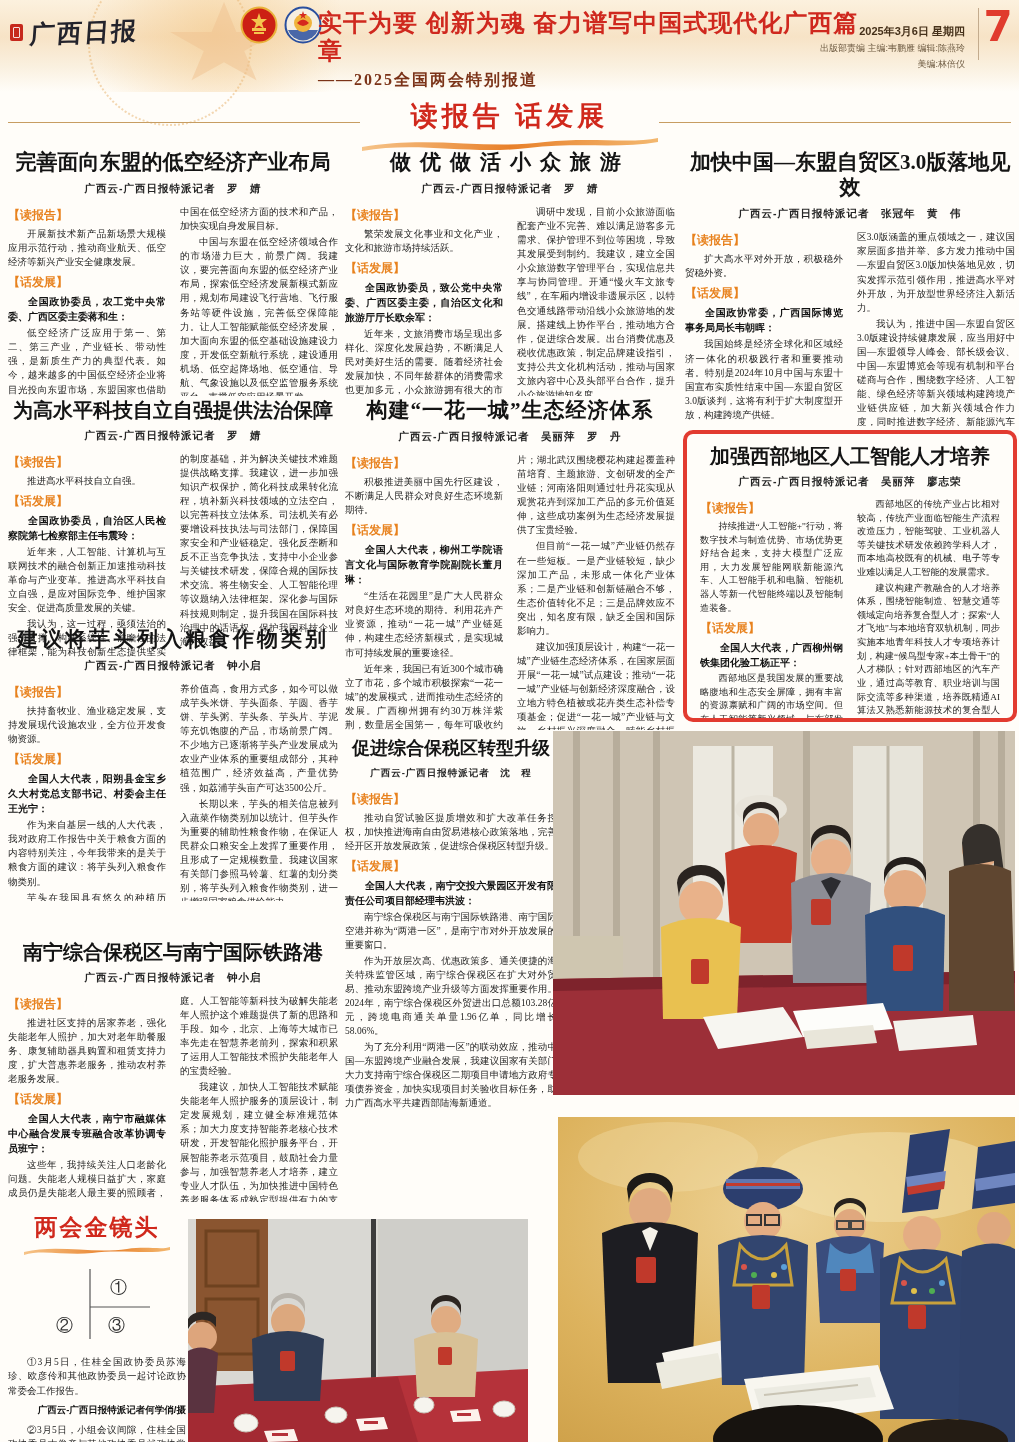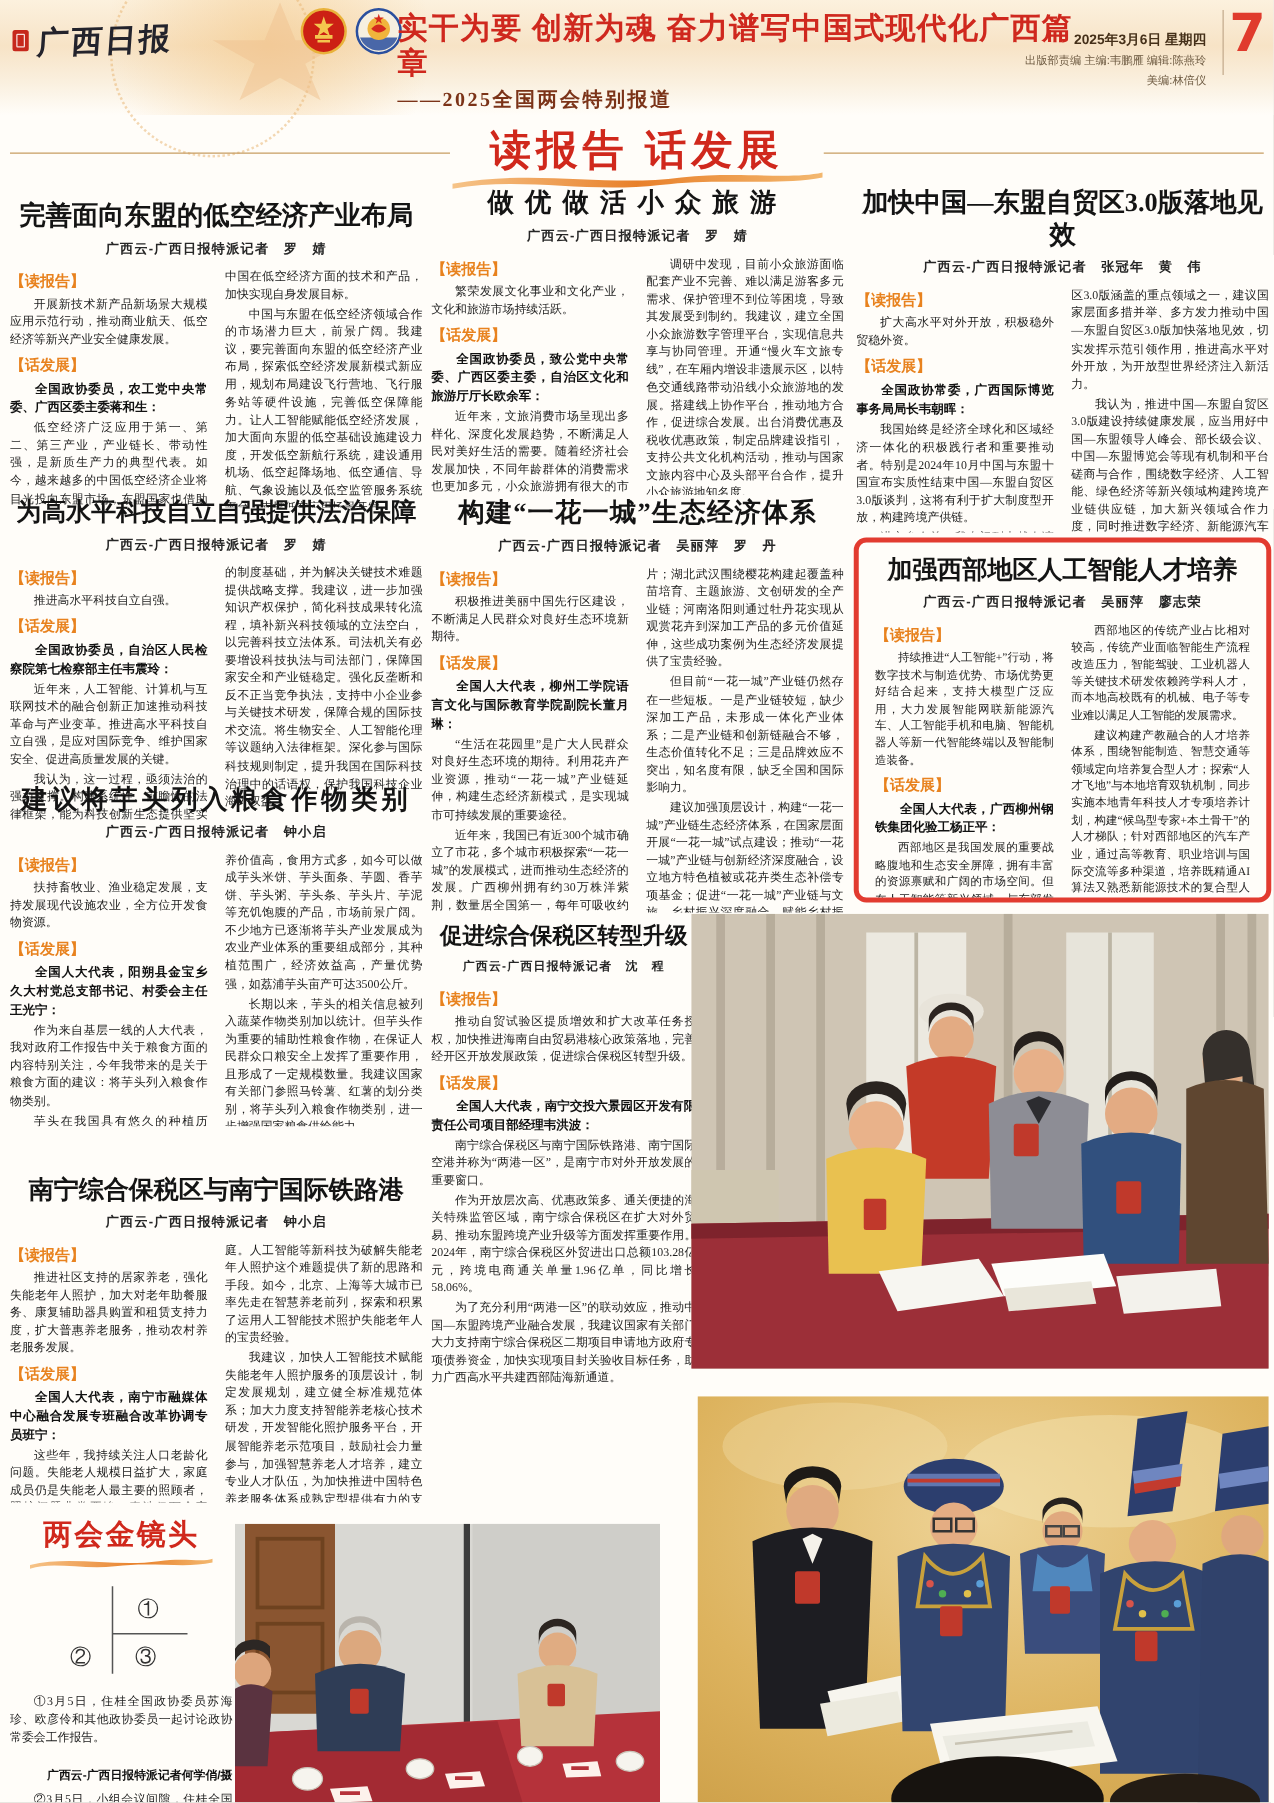--- a/index.html
+++ b/index.html
@@ -28,21 +28,21 @@
   .meta .date{font-weight:bold;font-size:11px;color:#453019;}
   .meta .staff{font-size:9px;color:#6d5a41;margin-top:3px;}
   .meta-divider{position:absolute;right:40px;top:8px;width:1px;height:52px;background:#c3ab8d;}
   .pagenum{position:absolute;right:4px;top:0;width:34px;text-align:center;
     font-family:"DejaVu Sans","Liberation Sans",sans-serif;font-weight:bold;font-size:42px;color:#e03b2d;line-height:1.3;}
   
   .section-head{position:absolute;left:0;top:96px;width:1019px;height:56px;}
   .rule{position:absolute;top:26px;height:1px;background:#c79d62;}
   .rule.l{left:8px;width:352px}.rule.r{right:8px;width:352px}
   .section-title{position:absolute;left:0;width:1019px;top:2px;text-align:center;
-    font-family:"Liberation Sans","DejaVu Sans",sans-serif;font-weight:900;font-size:33px;color:#d0281c;letter-spacing:4px;}
+    font-family:"Liberation Sans","DejaVu Sans",sans-serif;font-weight:900;font-size:27px;color:#d0281c;letter-spacing:4px;}
   .swoosh{position:absolute;left:360px;top:38px;}
   
   .art{position:absolute;overflow:hidden;}
   .hl{margin:0;font-weight:bold;color:#141414;text-align:center;line-height:1.2;
       font-family:"Liberation Serif","DejaVu Serif",serif;}
   .s21{font-size:21px}.s20{font-size:20px}.s18{font-size:18px}
   .sp9{letter-spacing:9px}.sp3{letter-spacing:3px}.sp1{letter-spacing:1px}
   .byline{margin:7px 0 0;text-align:center;font-family:"Liberation Sans","DejaVu Sans",sans-serif;
     font-weight:bold;font-size:10.5px;color:#262626;letter-spacing:1px;}
   .body{margin-top:9px;column-count:2;column-gap:14px;text-align:justify;overflow:hidden;}
@@ -52,21 +52,21 @@
   .label:first-child{margin-top:2px;}
   .p{margin:0 0 2px;text-indent:2em;font-size:9.5px;line-height:1.48;color:#1c1c1c;}
   .speaker{margin:0 0 2px;text-indent:2em;font-family:"Liberation Sans","DejaVu Sans",sans-serif;
     font-weight:bold;font-size:10px;line-height:1.5;color:#111;}
   .highlight{border:4px solid #e23b30;border-radius:10px;box-sizing:border-box;padding:10px 13px 8px;background:#fffdf9;}
   
   .lens{position:absolute;left:8px;top:1212px;width:178px;height:230px;overflow:hidden;}
   .lens-title{margin:0;text-align:center;font-family:"Liberation Sans","DejaVu Sans",sans-serif;
     font-weight:900;font-size:23px;color:#d0281c;letter-spacing:2px;}
   .cap{margin:6px 0 0;text-indent:2em;font-size:9.5px;line-height:1.5;color:#1b1b1b;text-align:justify;}
-  .credit{margin:16px 0 0;font-family:"Liberation Sans","DejaVu Sans",sans-serif;font-weight:bold;
+  .credit{margin:6px 0 0;font-family:"Liberation Sans","DejaVu Sans",sans-serif;font-weight:bold;
     font-size:9.5px;color:#111;text-align:right;}
   
   .photo{position:absolute;display:block;}
 </style>
 </head>
 <body>
 
 <div class="page">
 
   <div class="masthead">
@@ -112,21 +112,21 @@
           <linearGradient id="sw1" x1="0" y1="0" x2="1" y2="0">
         <stop offset="0" stop-color="#f6c489"></stop>
             <stop offset=".5" stop-color="#e8802a"></stop>
             <stop offset="1" stop-color="#f3b870"></stop>
       </linearGradient>
         </defs>
       <path d="M2,13 C70,1 125,16 185,8 C232,3 272,10 298,4 L298,8 C260,15 218,8 168,14 C108,21 58,7 2,17 Z" fill="url(#sw1)"></path>
     </svg>
   </div>
 
-  <section class="art" style="left:8px;top:160px;width:330px;height:246px">
+  <section class="art" style="left:8px;top:150px;width:330px;height:246px">
     <h2 class="hl s21">完善面向东盟的低空经济产业布局</h2>
     <p class="byline">广西云-广西日报特派记者　罗　婧</p>
     <div class="body">
       <p class="label">【读报告】</p>
       <div>
           <p class="p">开展新技术新产品新场景大规模应用示范行动，推动商业航天、低空经济等新兴产业安全健康发展。</p>
         </div>
       <p class="label">【话发展】</p>
       <p class="speaker">全国政协委员，农工党中央常委、广西区委主委蒋和生：</p>
       <div>

